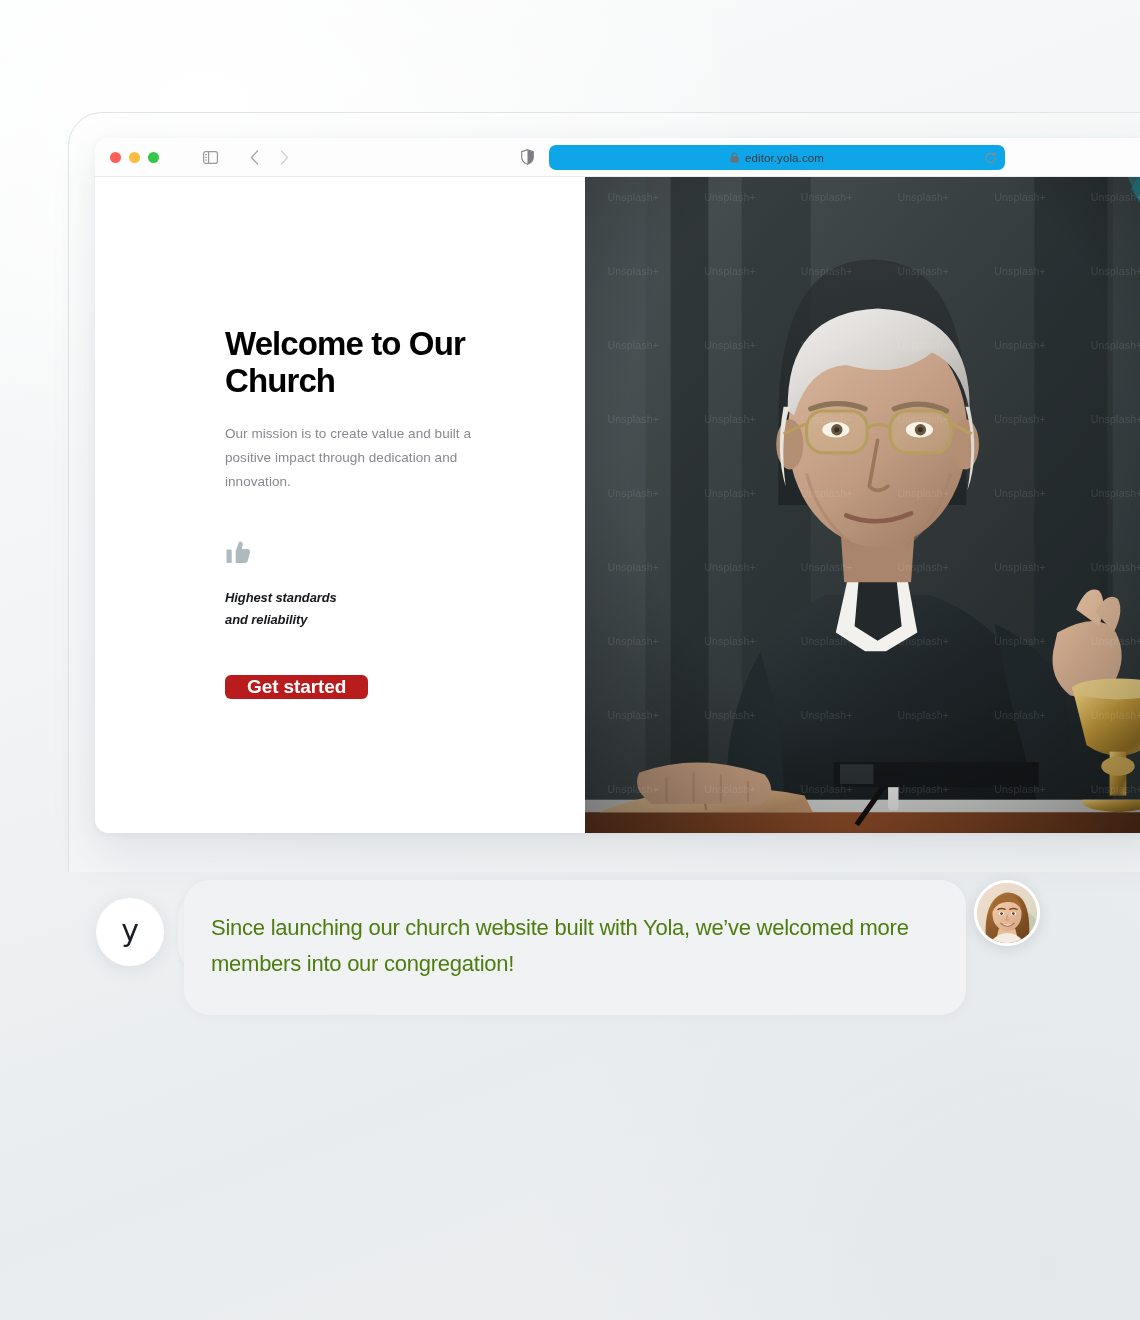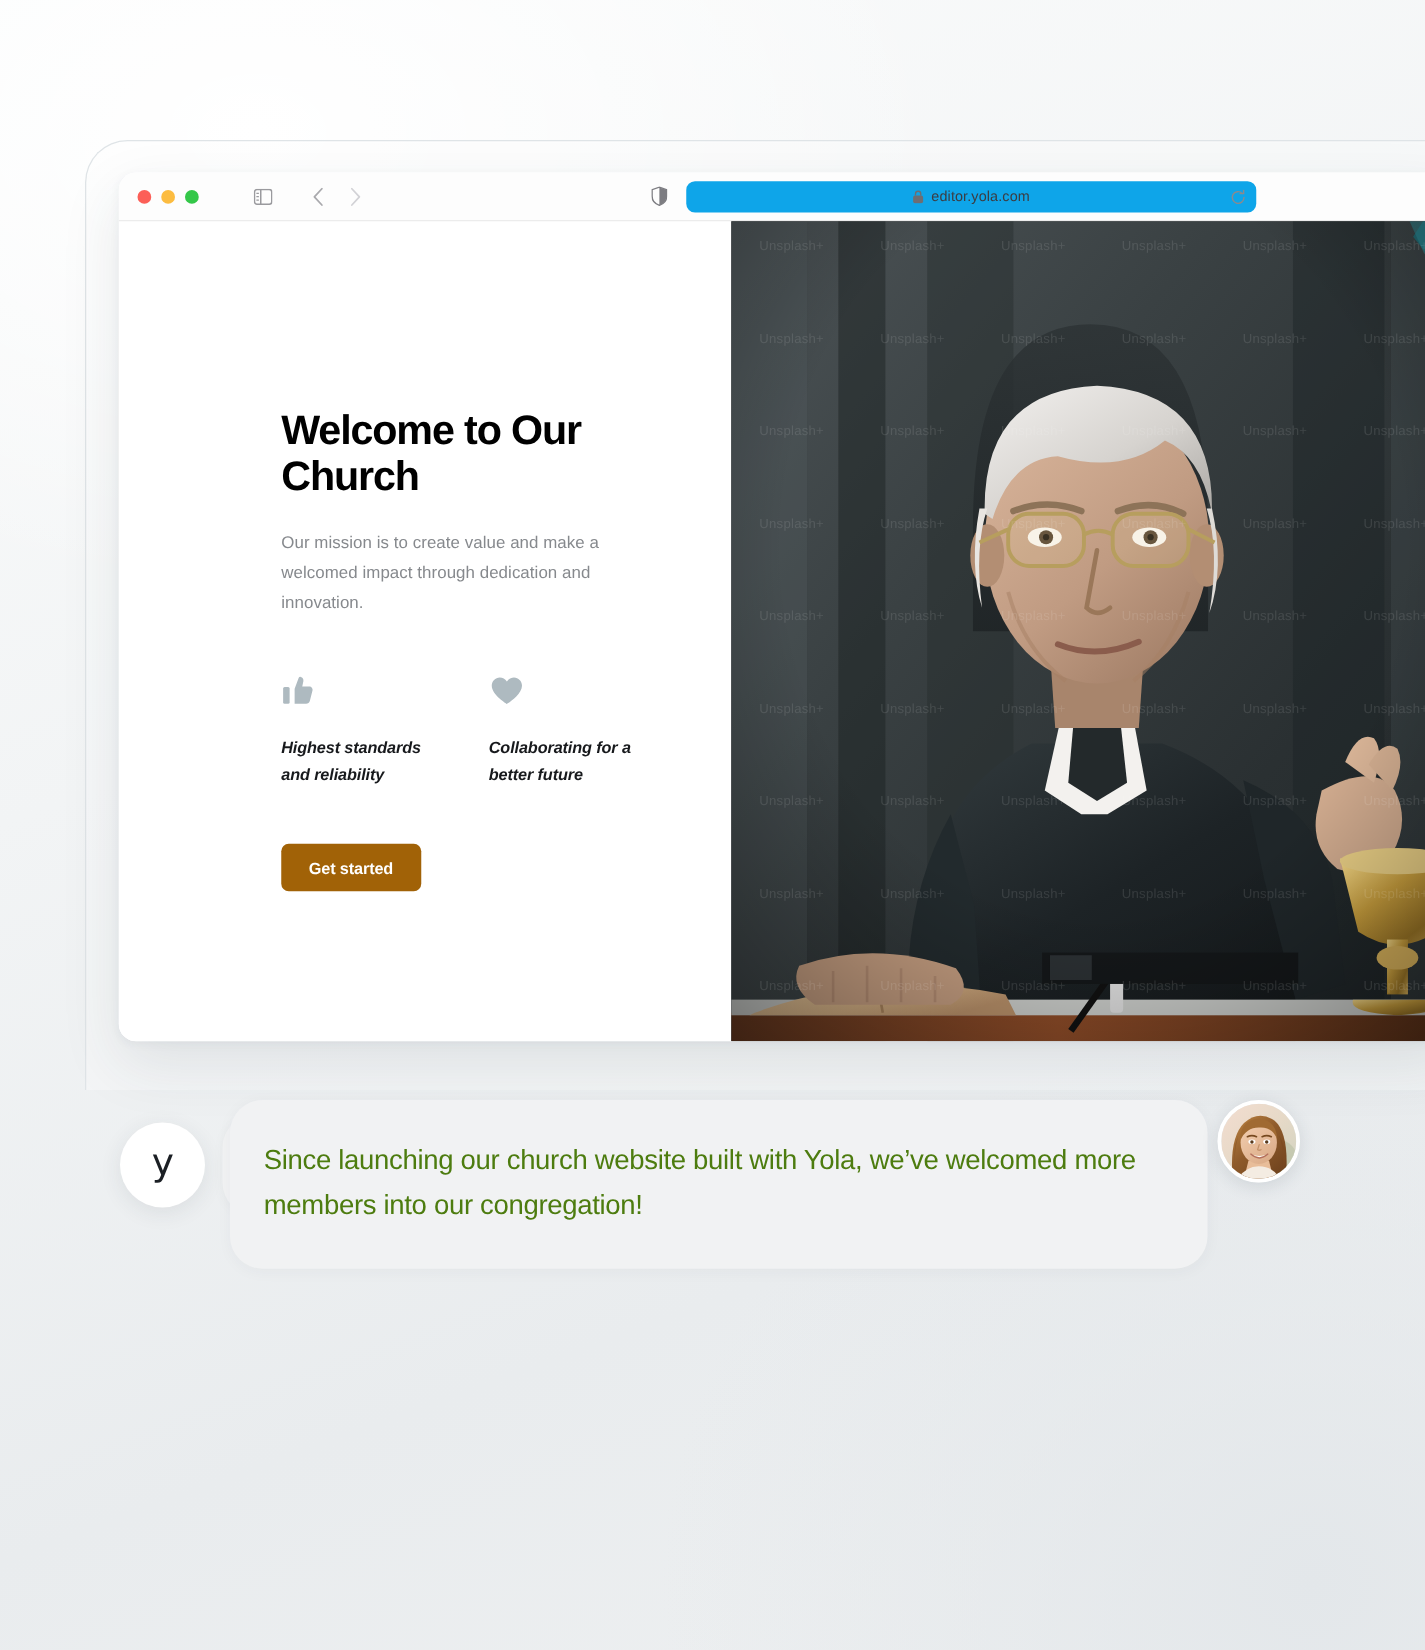--- a/index.html
+++ b/index.html
@@ -166,27 +166,27 @@
     font-weight: 700;
     color: #17191c;
     letter-spacing: -0.1px;
   }
 
   .cta-btn {
     margin-top: 44px;
     display: inline-flex;
     align-items: center;
     justify-content: center;
-    height: 38px;
+    height: 24px;
     padding: 0 22px;
-    background: #a16207;
+    background: #b91c1c;
     color: #ffffff;
     border: none;
     border-radius: 6px;
-    font-size: 13px;
+    font-size: 19px;
     font-weight: 700;
     letter-spacing: -0.1px;
     font-family: "Liberation Sans", sans-serif;
     cursor: pointer;
   }
 
   
   .hero-right {
     flex: 1 1 auto;
     position: relative;
@@ -338,42 +338,34 @@
           <path d="M10.9 0.6v2.8H8.1" stroke="currentColor" stroke-width="1.15" stroke-linecap="round" stroke-linejoin="round" fill="none"></path>
         </svg>
       </span>
     </div>
   </div>
 
   <div class="site-body">
 
     <div class="hero-left">
       <h1 class="hero-title">Welcome to Our Church</h1>
-      <p class="hero-sub">Our mission is to create value and make a welcomed impact through dedication and innovation.</p>
+      <p class="hero-sub">Our mission is to create value and built a positive impact through dedication and innovation.</p>
 
       <div class="features">
 
         <div class="feature">
           <span class="feature-icon">
             <svg width="29" height="29" viewBox="0 0 29 29" fill="currentColor">
               <rect x="1.5" y="11.5" width="5.2" height="13.5" rx="1.2"></rect>
               <path d="M8.6 25h11.2c1.5 0 2.8-1 3.1-2.4l2.1-8.2c.4-1.7-.9-3.3-2.6-3.3h-5.6l.9-4.2c.3-1.5-.6-3-2.1-3.4-.7-.2-1.4.1-1.7.8L11 12.2a3 3 0 0 0-.3 1.3V25z"></path>
             </svg>
           </span>
           <div class="feature-label">Highest standards and reliability</div>
         </div>
 
-        <div class="feature">
-          <span class="feature-icon">
-            <svg width="29" height="29" viewBox="0 0 29 29" fill="currentColor">
-              <path d="M14.5 25.2S2.4 17.8 2.4 10.6c0-3.7 2.9-6.6 6.4-6.6 2.3 0 4.3 1.2 5.7 3.2C15.9 5.2 17.9 4 20.2 4c3.5 0 6.4 2.9 6.4 6.6 0 7.2-12.1 14.6-12.1 14.6z"></path>
-            </svg>
-          </span>
-          <div class="feature-label">Collaborating for a better future</div>
-        </div>
 
       </div>
 
       <button class="cta-btn">Get started</button>
     </div>
 
     <div class="hero-right">
       <div class="hero-photo">
         <svg viewBox="0 0 555 660" preserveAspectRatio="xMidYMid slice">
           <defs>

